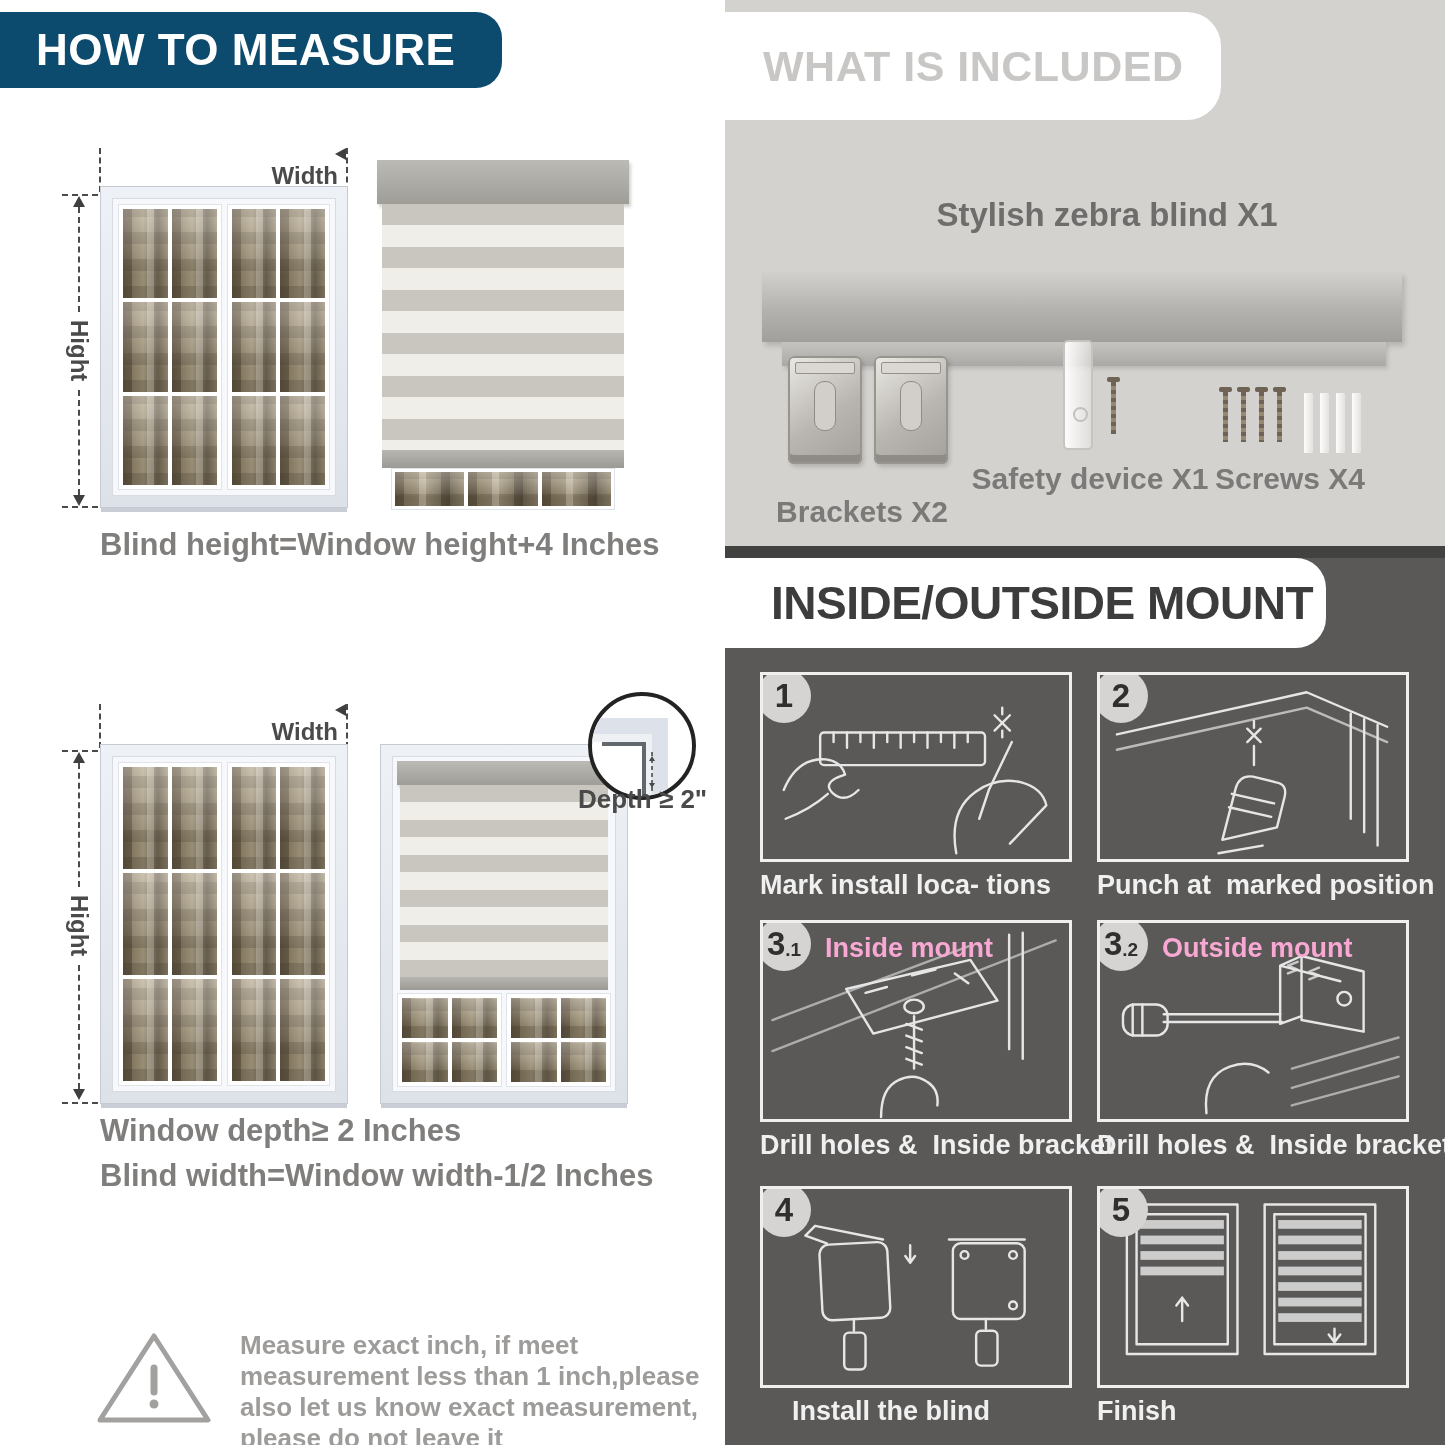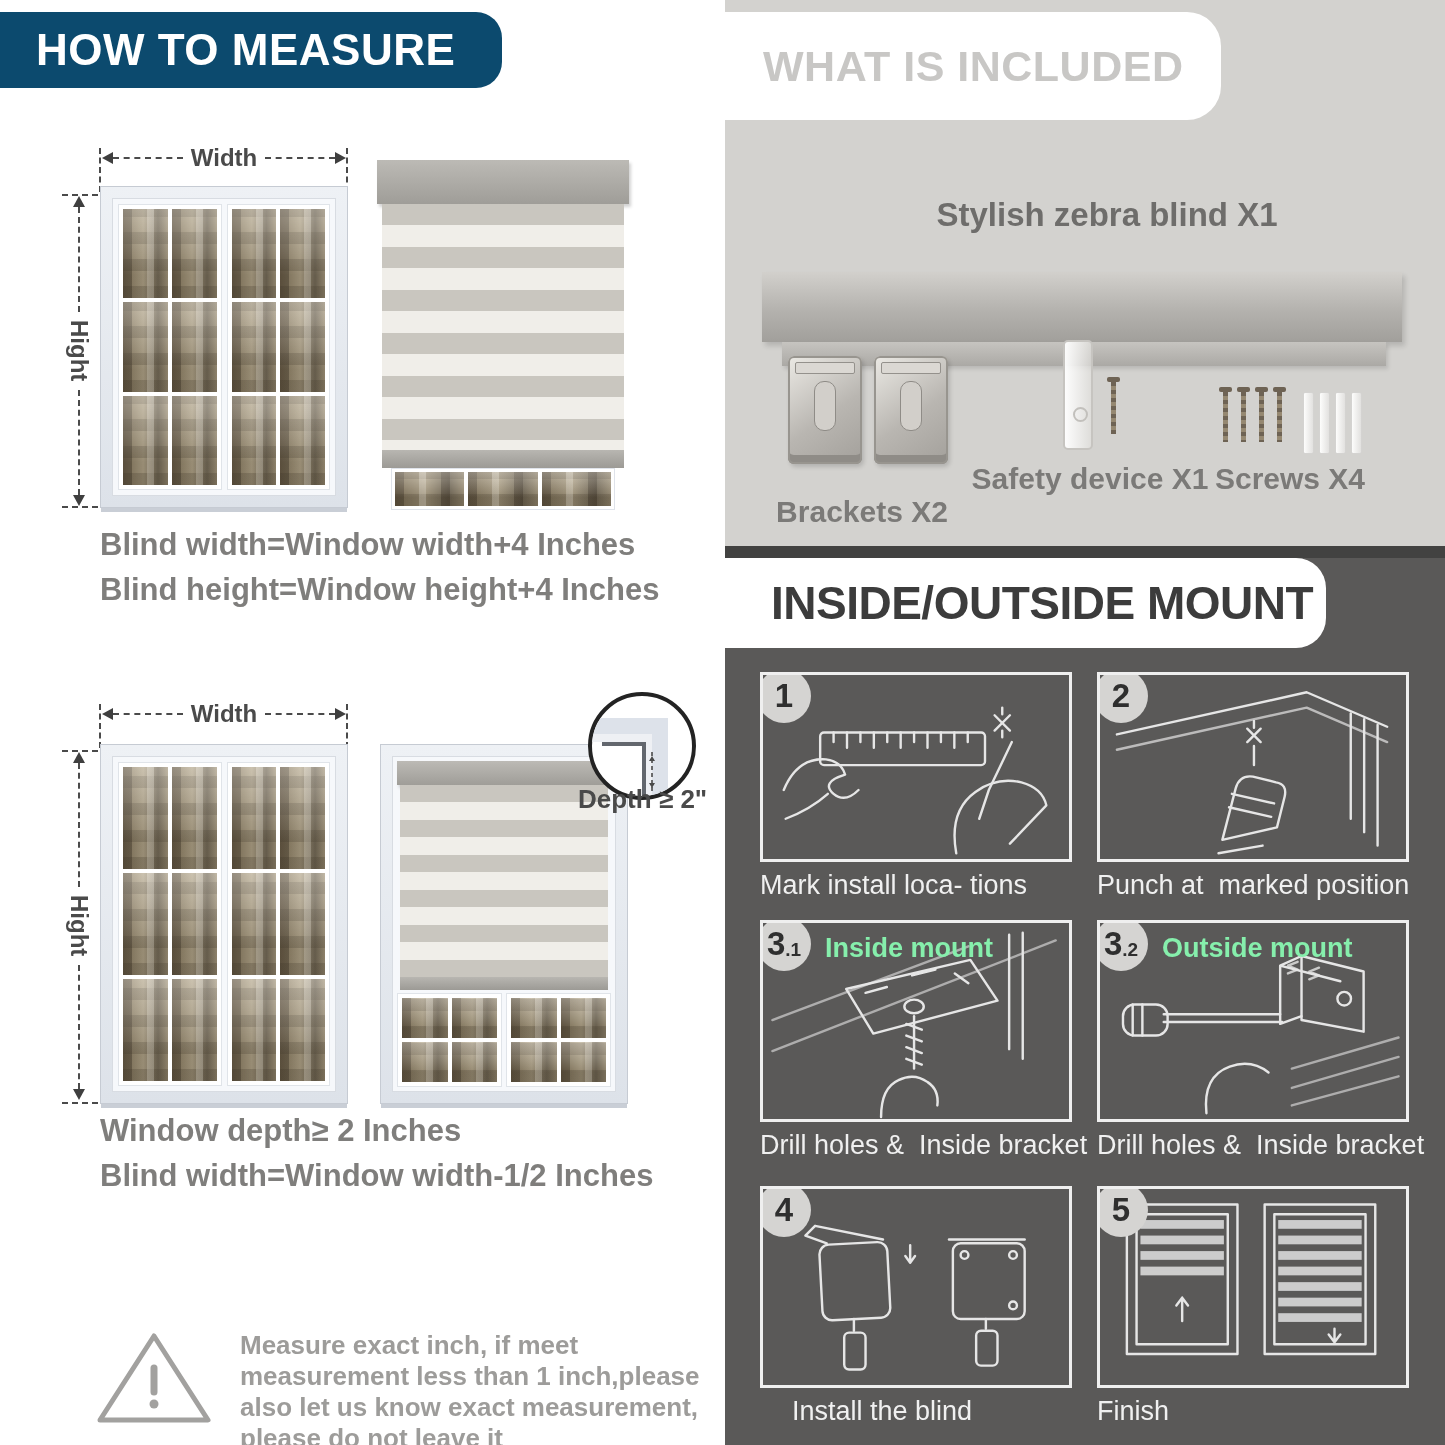--- a/index.html
+++ b/index.html
@@ -5,21 +5,21 @@
   html,body{margin:0;padding:0;background:#fff;}
   *{box-sizing:border-box;}
   body{font-family:"Liberation Sans","DejaVu Sans",sans-serif;}
   .stage{position:relative;width:1445px;height:1445px;background:#fff;overflow:hidden;}
 
   
   .hdr-left{position:absolute;left:0;top:12px;width:502px;height:76px;background:#0c4a6e;
     border-radius:0 26px 26px 0;color:#fff;font-weight:bold;font-size:44px;line-height:76px;
     padding-left:36px;letter-spacing:.5px;}
   
-  .meas-h{position:absolute;display:flex;align-items:center;height:20px;}
+  .meas-h{position:absolute;display:flex;align-items:flex-end;height:20px;flex-direction:column;}
   .meas-h .line{flex:1;height:0;border-top:2px dashed #4a4a4a;}
   .meas-h .mlabel{margin:0 8px;font-size:24px;font-weight:bold;color:#4a4a4a;white-space:nowrap;}
   .ah{width:0;height:0;border-top:6px solid transparent;border-bottom:6px solid transparent;}
   .ah.l{border-right:11px solid #3f3f3f;}
   .ah.r{border-left:11px solid #3f3f3f;}
   .av{width:0;height:0;border-left:6px solid transparent;border-right:6px solid transparent;}
   .av.u{border-bottom:11px solid #3f3f3f;}
   .av.d{border-top:11px solid #3f3f3f;}
   .meas-v{position:absolute;display:flex;flex-direction:column;align-items:center;width:22px;}
   .meas-v .line{flex:1;width:0;border-left:2px dashed #4a4a4a;}
@@ -88,22 +88,22 @@
   .dark-strip{position:absolute;left:725px;top:546px;width:720px;height:12px;background:#424241;}
   .dark{position:absolute;left:725px;top:558px;width:720px;height:887px;background:#5a5958;}
   .hdr-mount{position:absolute;left:0;top:0;width:601px;height:90px;background:#fff;
     border-radius:0 30px 30px 0;color:#3c3c3c;font-weight:bold;font-size:46px;line-height:90px;
     padding-left:46px;letter-spacing:-.5px;}
   .panel{position:absolute;width:312px;border:3px solid #efefef;overflow:hidden;}
   .badge{position:absolute;left:-6px;top:-6px;width:54px;height:54px;border-radius:50%;
     background:#d5d4d2;color:#2f2f2f;display:flex;align-items:center;justify-content:center;
     font-weight:bold;font-size:33px;}
   .badge .sub{font-size:19px;margin-top:12px;}
-  .ptitle{position:absolute;left:62px;top:10px;font-size:27px;font-weight:bold;color:#86efac;}
-  .caption{position:absolute;font-size:27px;font-weight:normal;color:#f0f0f0;white-space:pre;}
+  .ptitle{position:absolute;left:62px;top:10px;font-size:27px;font-weight:bold;color:#f9a8d4;}
+  .caption{position:absolute;font-size:27px;font-weight:bold;color:#f0f0f0;white-space:pre;}
   .panel svg{position:absolute;left:0;top:0;width:100%;height:100%;}
   .lart{stroke:#e6e6e6;stroke-width:2.5;fill:none;stroke-linecap:round;stroke-linejoin:round;}
 </style>
 </head>
 <body>
 
 <div class="stage">
 
   <div class="hdr-left">HOW TO MEASURE</div>
 
@@ -152,21 +152,20 @@
     <div class="fabric" style="height:246px;margin:0 5px;"></div>
     <div class="brail" style="height:18px;margin:0 5px;"></div>
     <div style="height:42px;margin:0 14px;background:#fff;border:1px solid #dfe3ea;padding:3px;display:flex;gap:4px;">
       <div class="pane" style="flex:1"></div>
       <div class="pane" style="flex:1"></div>
       <div class="pane" style="flex:1"></div>
     </div>
   </div>
 
   <div class="tblock" style="top:522px;">
-    <p>Blind width=Window width+4 Inches</p>
     <p>Blind height=Window height+4 Inches</p>
   </div>
 
   <div class="vcap" style="left:99px;top:704px;height:44px;"></div>
   <div class="vcap" style="left:346px;top:704px;height:44px;"></div>
   <div class="meas-h" style="left:102px;top:704px;width:244px;">
     <span class="ah l"></span>
     <span class="line"></span>
     <span class="mlabel">Width</span>
     <span class="line"></span>

